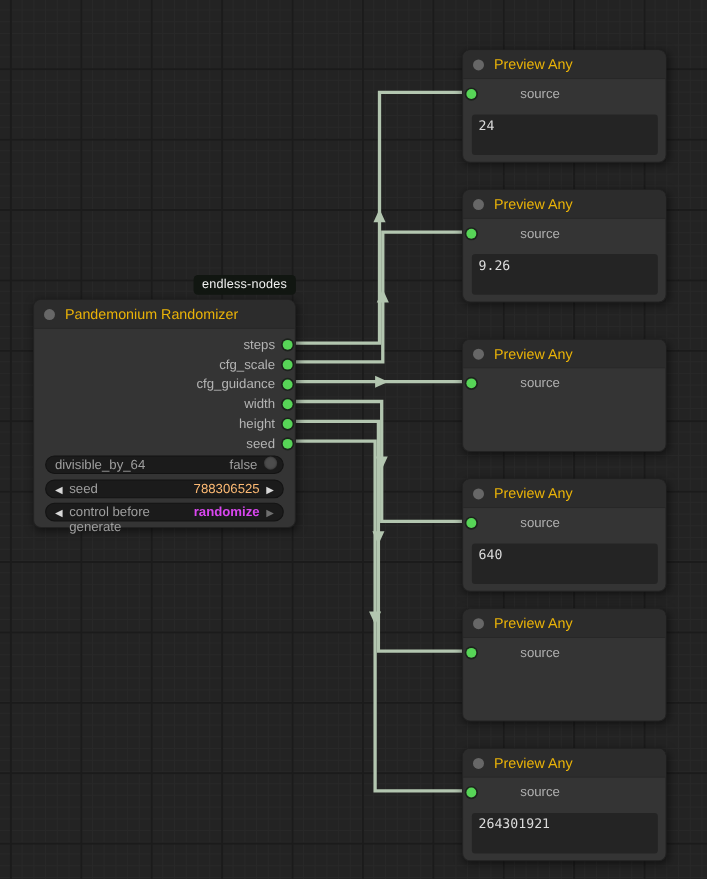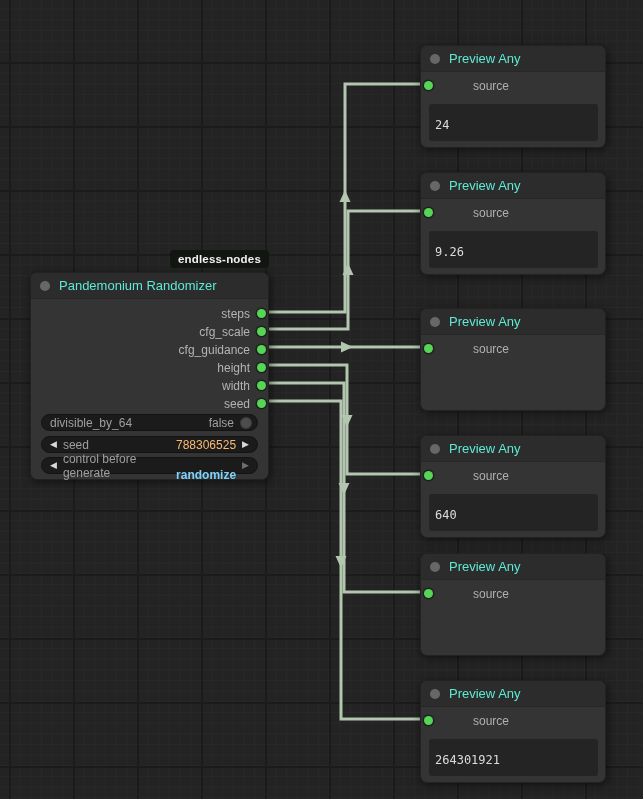--- a/index.html
+++ b/index.html
@@ -23,60 +23,60 @@
   .node{
     position:absolute;z-index:2;background:#343434;border-radius:7px;
     box-shadow:1.5px 2px 8px rgba(0,0,0,.5);border:1px solid #222;
   }
   .node-header{
     height:26px;background:#2c2c2c;border-radius:6px 6px 0 0;
     display:flex;align-items:center;padding-left:9px;
     border-bottom:1px solid #272727;
   }
   .title-dot{width:10px;height:10px;border-radius:50%;background:#676767;flex:0 0 auto;}
-  .node-title{color:#5eead4;font-size:13px;margin-left:9px;white-space:nowrap;}
+  .node-title{color:#eab308;font-size:13px;margin-left:9px;white-space:nowrap;}
 
   
   .outputs{margin-top:5px;}
   .out-row{position:relative;height:18px;line-height:18px;text-align:right;padding-right:18px;}
   .out-label{color:#b4b4b4;font-size:12px;}
   .port{position:absolute;width:9px;height:9px;border-radius:50%;
     background:#57d557;box-shadow:0 0 0 1.5px rgba(10,20,10,.55);}
   .port.out{right:2px;top:4.5px;}
   .widget{
     position:absolute;left:10px;right:10px;height:17px;border-radius:9px;
     background:#1b1b1b;border:1px solid #131313;
-    display:flex;align-items:center;font-size:12px;color:#9f9f9f;
+    display:flex;align-items:flex-start;font-size:12px;color:#9f9f9f;
     padding:0 8px;gap:6px;
   }
   .widget .grow{flex:1;}
   .widget .arrow{font-size:9px;line-height:17px;}
   .widget .arrow.bright{color:#d8d8d8;}
   .widget .arrow.dim{color:#6f6f6f;}
   .widget .val-bright{color:#fdba74;}
-  .widget .val-bold{color:#7dd3fc;font-weight:bold;margin-top:18px;}
+  .widget .val-bold{color:#d946ef;font-weight:bold;}
   .toggle-dot{width:12px;height:12px;border-radius:50%;background:#4d4d4d;
     box-shadow:inset 0 0 2px rgba(0,0,0,.6);flex:0 0 auto;margin-right:-3px;}
 
   .badge{
     position:absolute;z-index:3;background:#111611;color:#f2f2f2;
-    font-size:11.5px;font-weight:bold;border-radius:4px;padding:3px 8px;
+    font-size:11.5px;font-weight:normal;border-radius:4px;padding:3px 8px;
     letter-spacing:.2px;
   }
 
   
   .preview-node{width:186px;height:103px;left:420px;}
   .src-row{position:relative;height:18px;line-height:18px;margin-top:4px;padding-left:32px;}
   .port.in{left:3px;top:4.5px;}
   .src-label{color:#b0b0b0;font-size:12px;margin-left:20px;}
   .textwidget{
     position:absolute;left:8px;right:7px;top:58px;height:37px;
     background:#242424;border-radius:3px;color:#dcdcdc;
     font-family:"DejaVu Sans Mono", monospace;font-size:12px;
-    padding:14px 6px;overflow:hidden;white-space:pre;
+    padding:3px 6px;overflow:hidden;white-space:pre;
   }
 </style>
 </head>
 <body>
 
 <div class="canvas">
 
   <svg class="wires" width="643" height="799">
     <polyline points="262,312 345,312 345,84 428,84"></polyline>
     <polyline points="262,329 348,329 348,211 428,211"></polyline>
@@ -106,25 +106,25 @@
       </div>
       <div class="out-row">
         <span class="out-label">cfg_scale</span>
         <span class="port out"></span>
       </div>
       <div class="out-row">
         <span class="out-label">cfg_guidance</span>
         <span class="port out"></span>
       </div>
       <div class="out-row">
+        <span class="out-label">width</span>
+        <span class="port out"></span>
+      </div>
+      <div class="out-row">
         <span class="out-label">height</span>
-        <span class="port out"></span>
-      </div>
-      <div class="out-row">
-        <span class="out-label">width</span>
         <span class="port out"></span>
       </div>
       <div class="out-row">
         <span class="out-label">seed</span>
         <span class="port out"></span>
       </div>
     </div>
 
     <div class="widget" style="top:141px;">
       <span>divisible_by_64</span>

